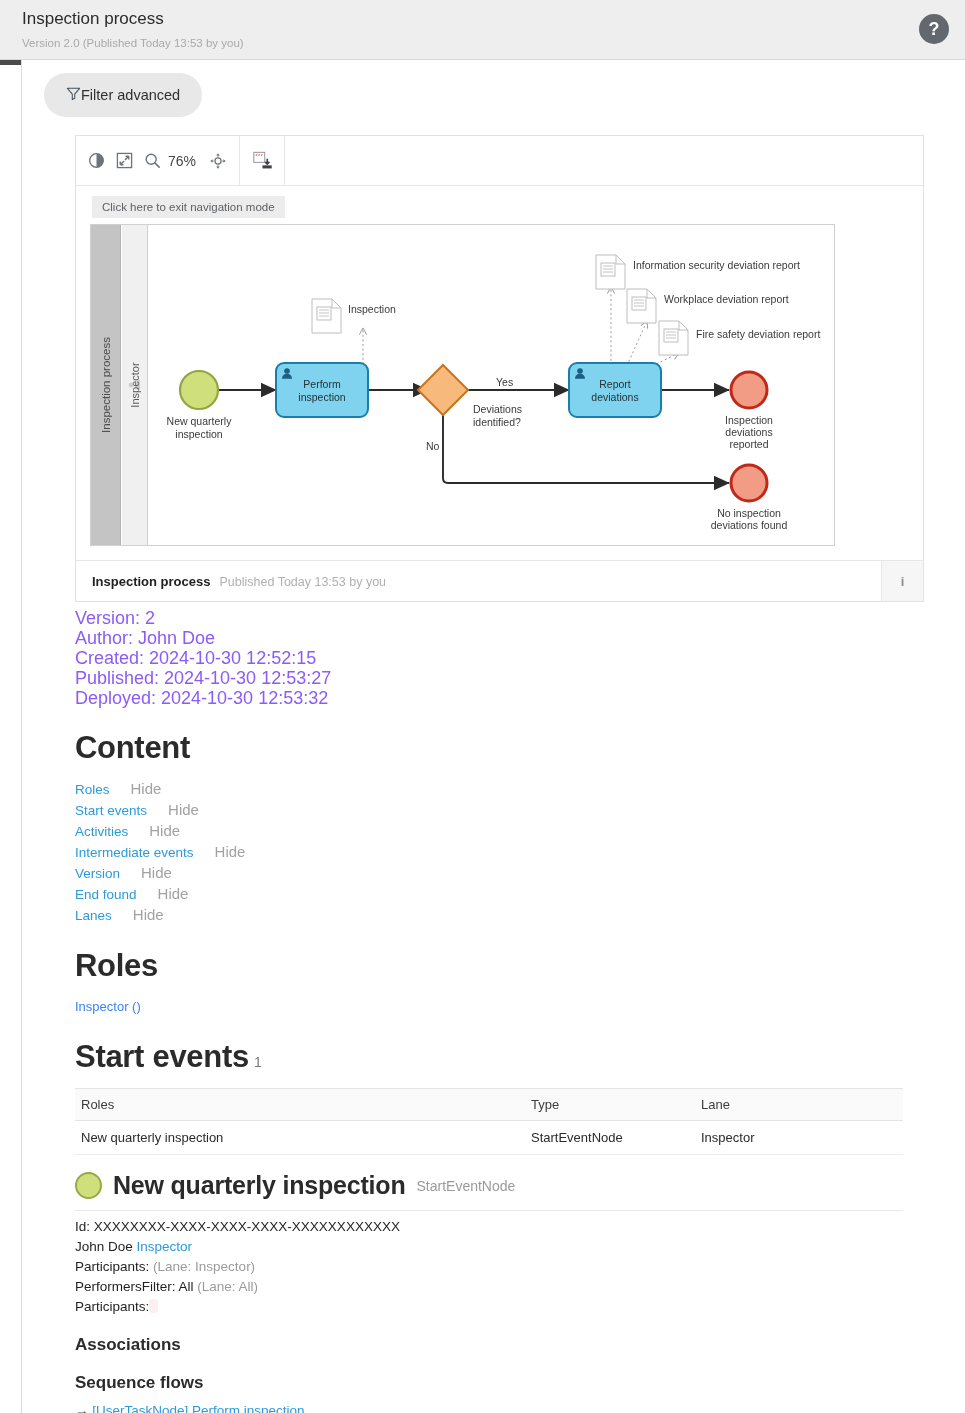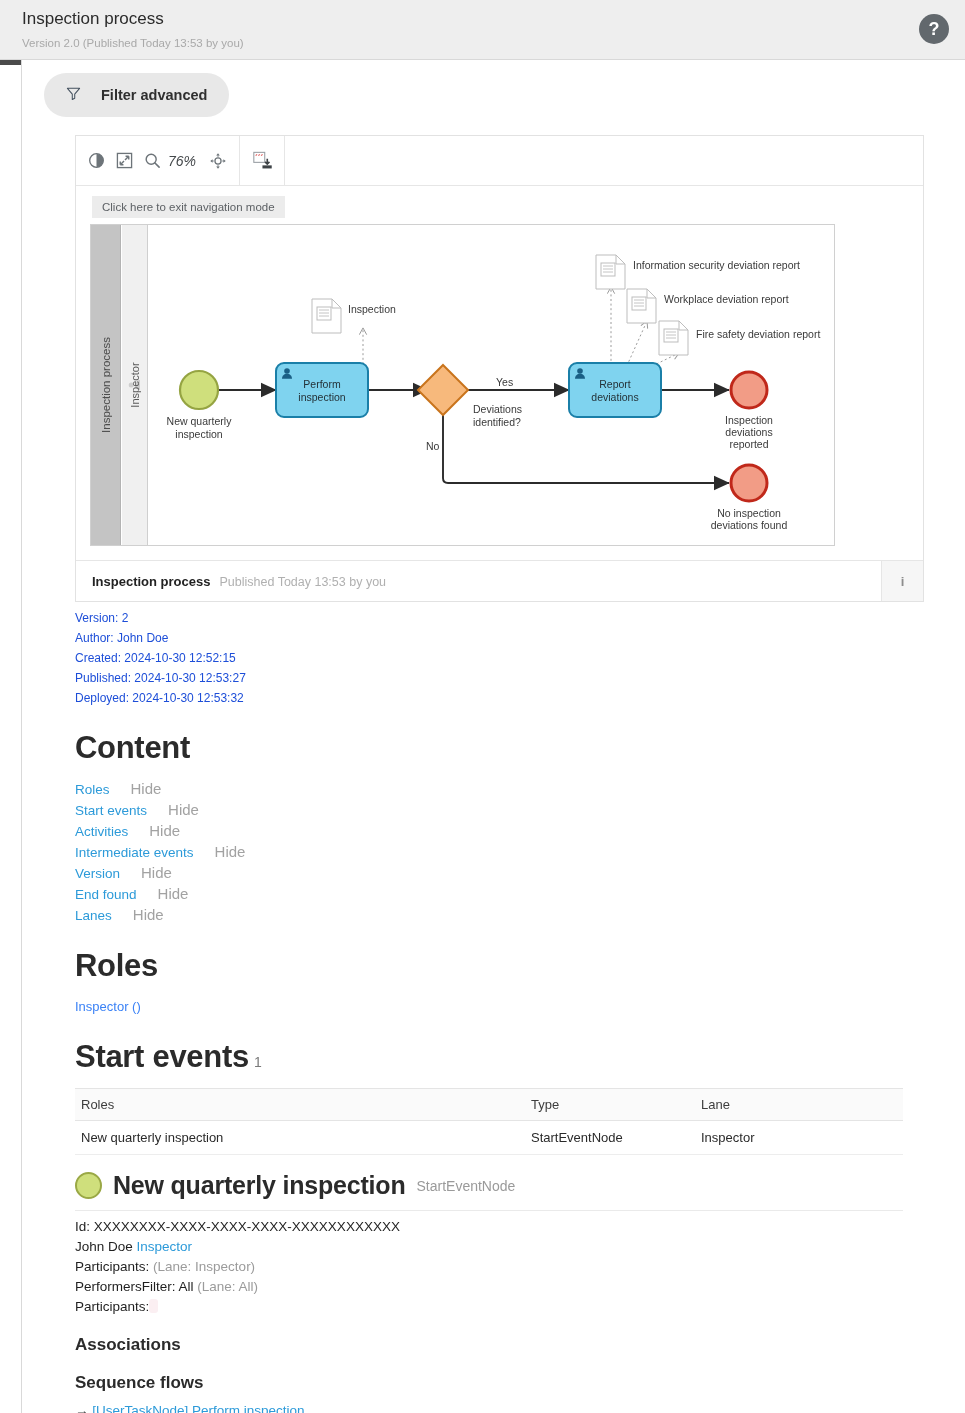--- a/index.html
+++ b/index.html
@@ -73,45 +73,43 @@
     left: 21px; top: 0; bottom: 0;
     width: 1px;
     background: #d9d9d9;
   }
 
   
   .filter-row { padding: 13px 0 10px 22px; }
   .filter-pill {
     display: inline-flex;
     align-items: center;
-    gap: 20px;
+    gap: 0;
     height: 44px;
     padding: 0 22px;
     border-radius: 22px;
     background: #e8e8e8;
     color: #2f2f2f;
     font-size: 14.5px;
     cursor: pointer;
     user-select: none;
-    font-weight: bold;
   }
 
   
   .viewer {
     margin: 8px 0 0 53px;
     width: 849px;
     background: #ffffff;
     border: 1px solid #e2e2e2;
   }
   .viewer-toolbar {
     height: 50px;
     border-bottom: 1px solid #e6e6e6;
     display: flex;
     align-items: center;
-    font-style: italic;
   }
   .tb-group {
     display: flex;
     align-items: center;
     height: 100%;
     padding: 0 12px;
     border-right: 1px solid #e6e6e6;
     gap: 11px;
   }
   .tb-btn {
@@ -216,22 +214,22 @@
     border-left: 1px solid #e6e6e6;
     background: #f6f6f6;
     display: flex; align-items: center; justify-content: center;
     font-size: 13px; color: #8d8d8d; font-weight: bold;
     cursor: pointer;
   }
 
   
   .doc { padding: 6px 0 0 53px; width: 860px; }
   .meta-line {
-    font-size: 12px;
-    color: #1d4ed8;
+    font-size: 18px;
+    color: #8b5cf6;
     line-height: 20px;
   }
   h1.sec {
     font-size: 31px;
     font-weight: bold;
     color: #2b2b2b;
     margin: 22px 0 13px 0;
     letter-spacing: -0.3px;
   }
   h1.sec .count {

